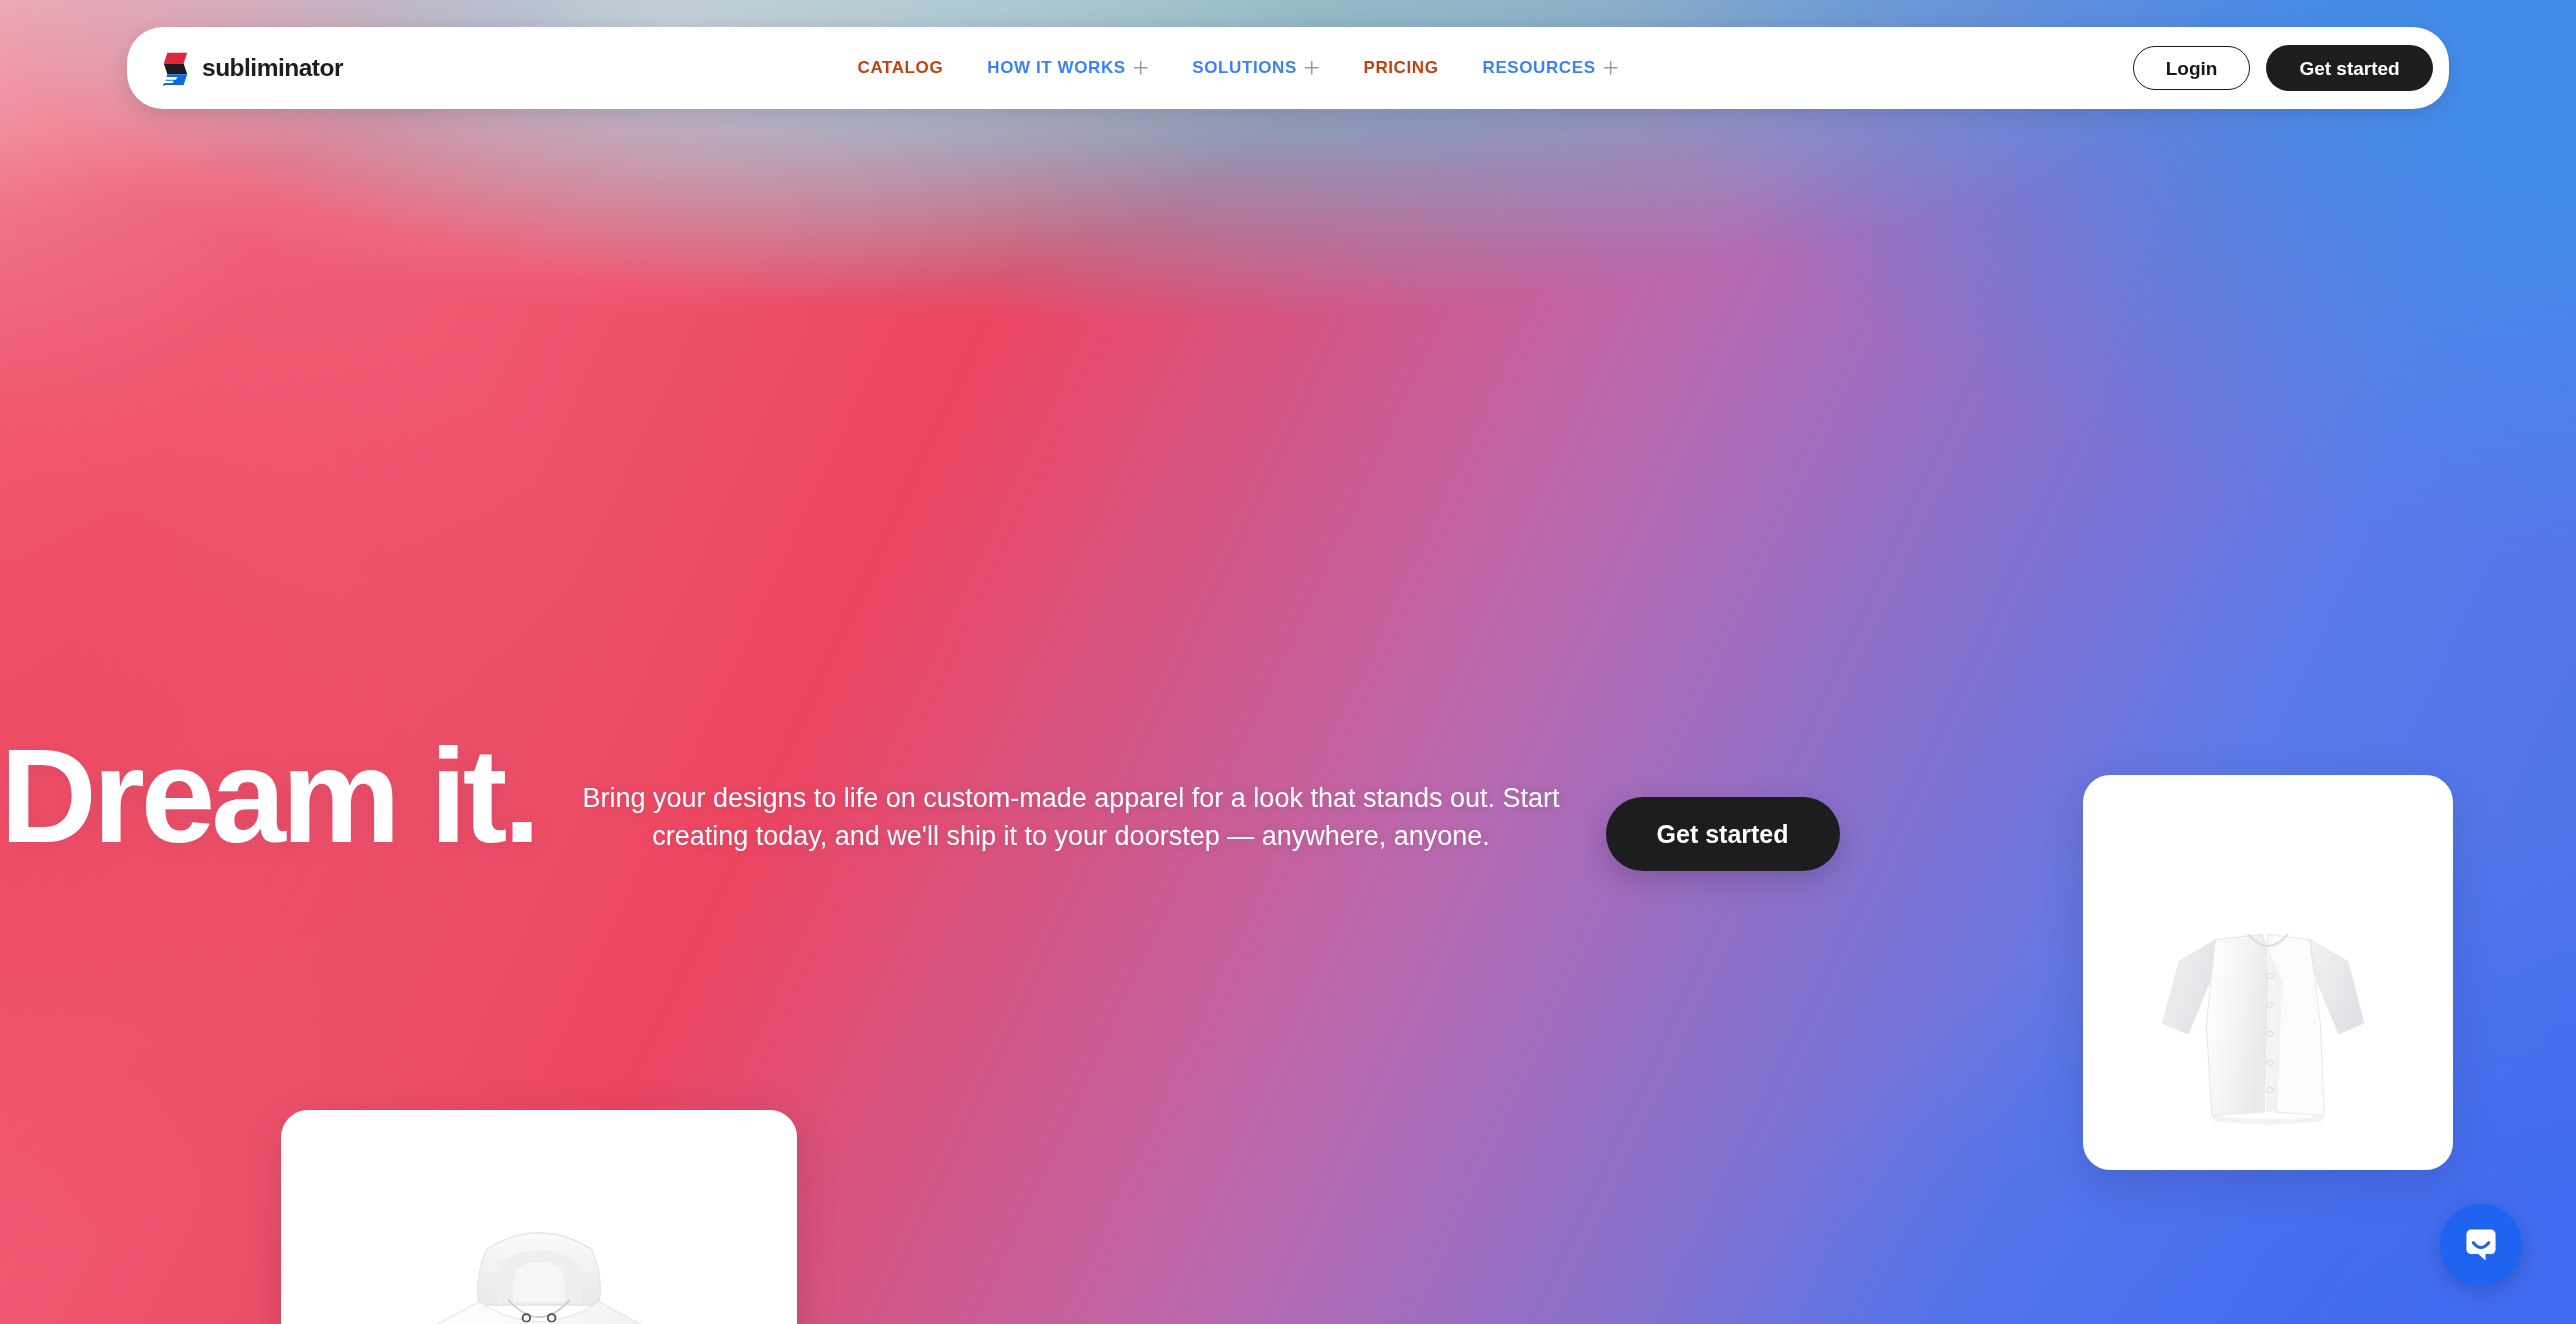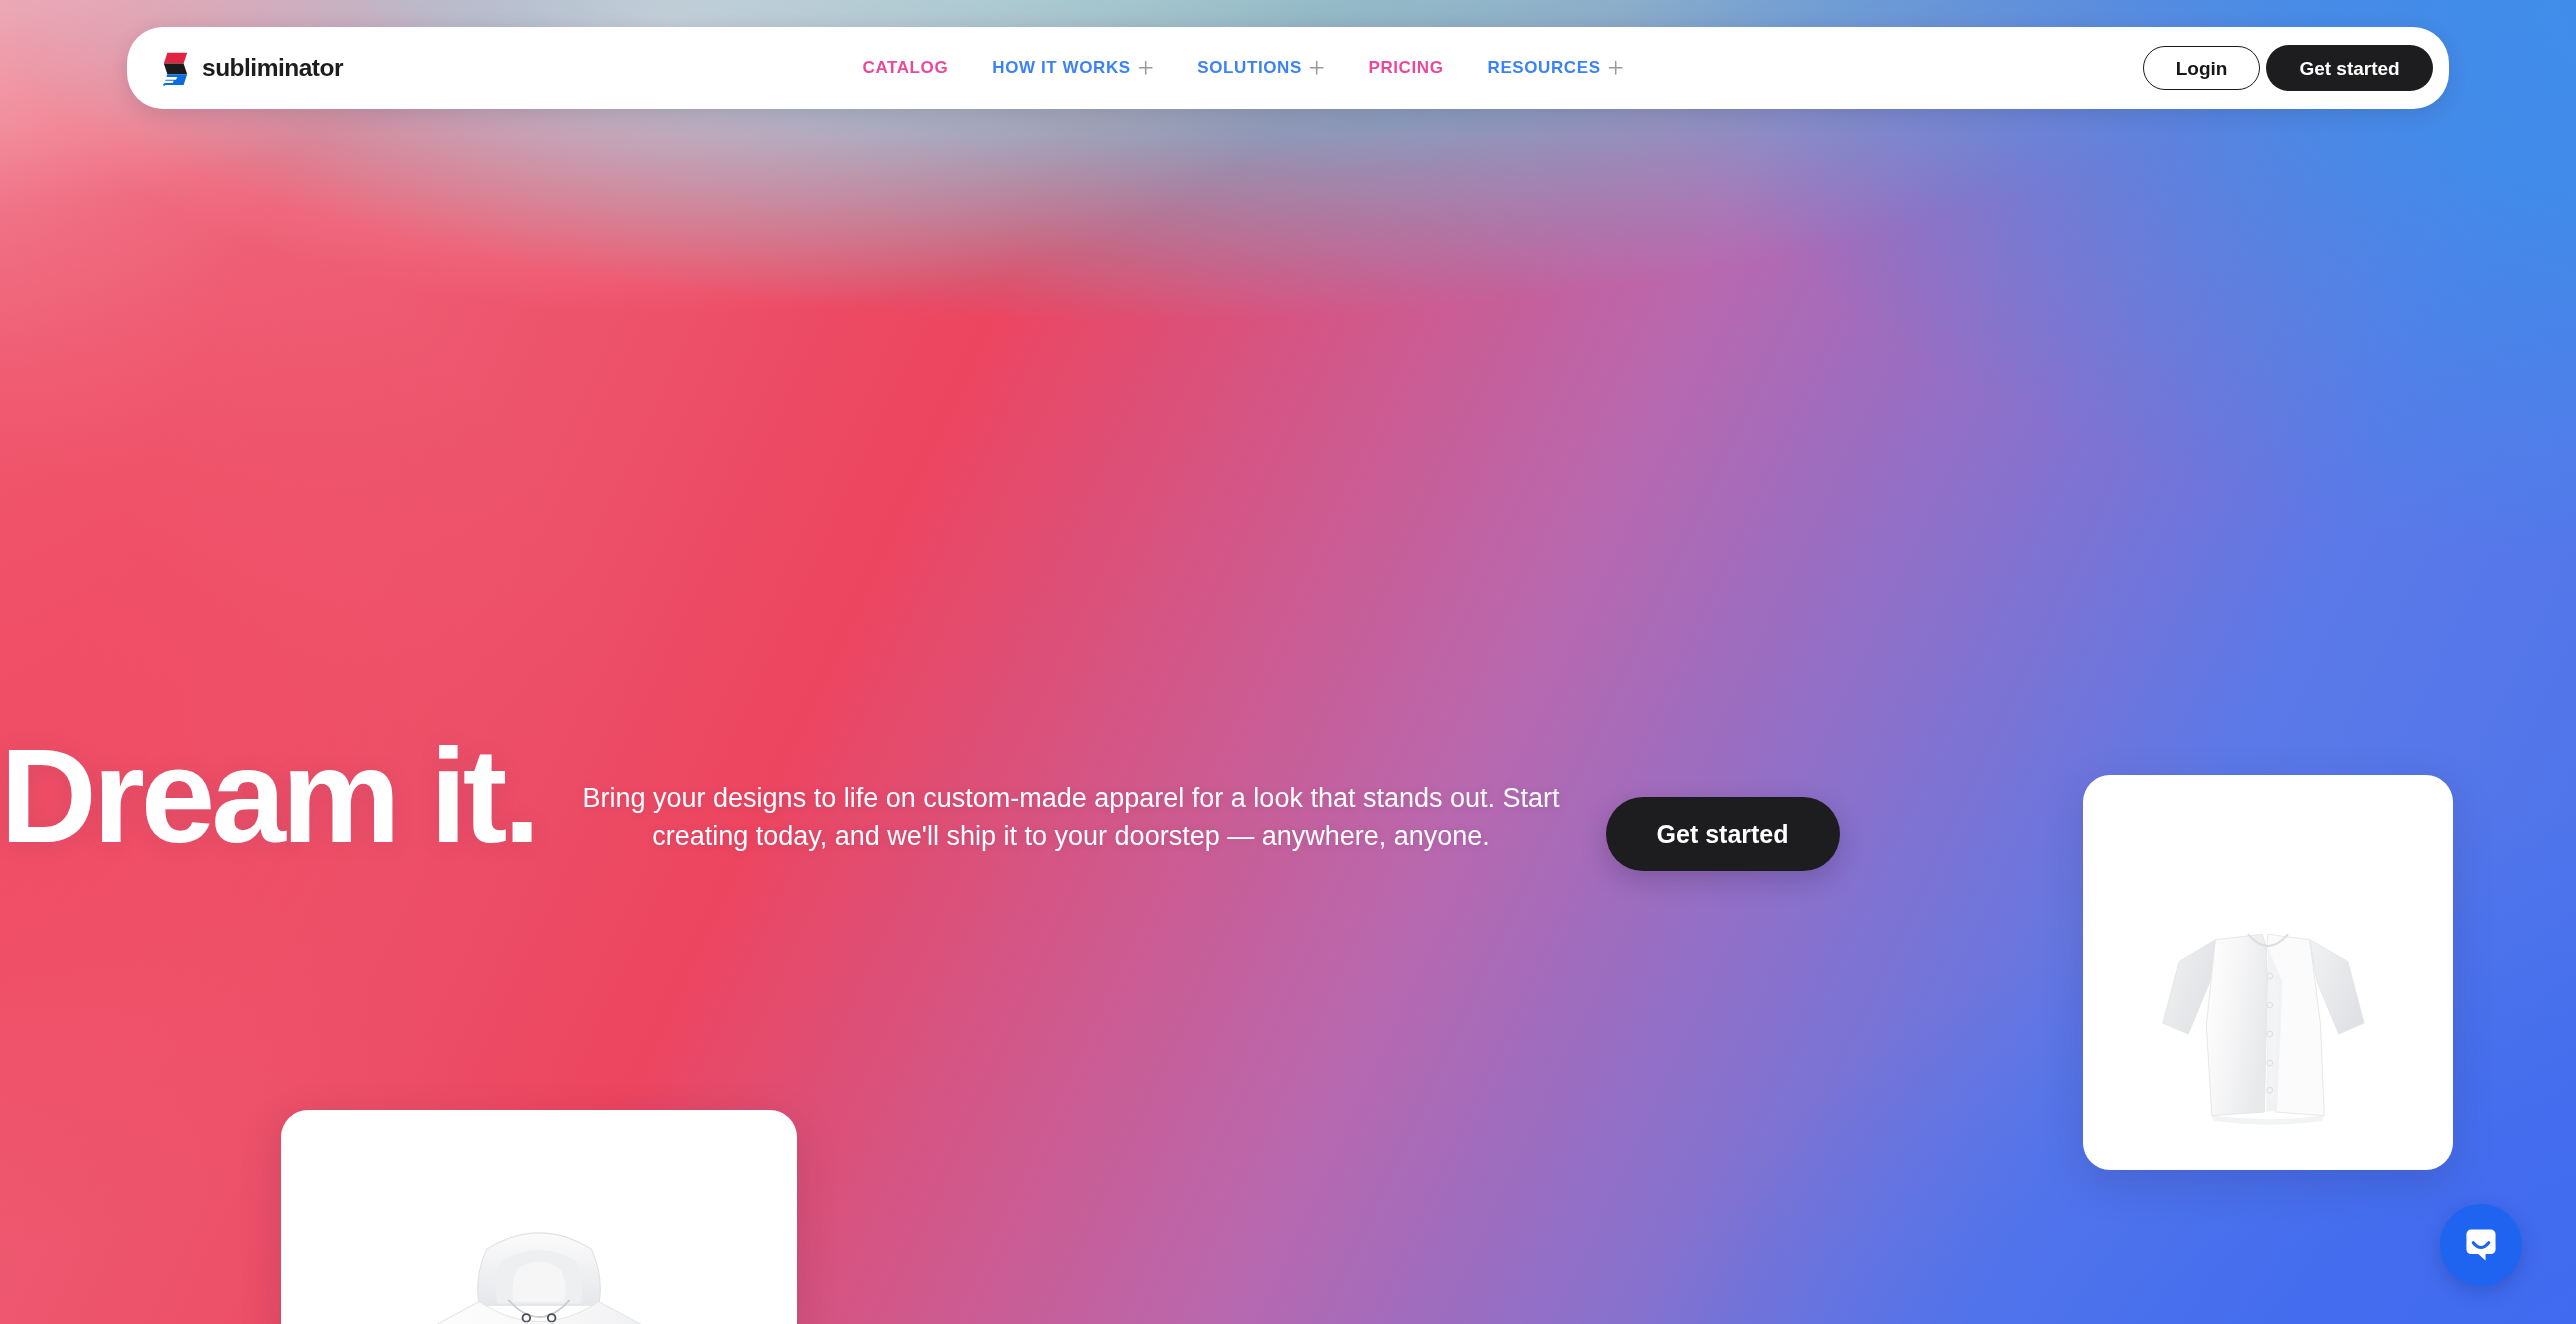--- a/index.html
+++ b/index.html
@@ -87,24 +87,24 @@
     display:flex; align-items:center; justify-content:center;
     gap:0px;
   }
   .navlink {
     display:flex; align-items:center; gap:7.2px;
     padding:0 22px; cursor:pointer;
     font-size:17px; font-weight:700;
     letter-spacing:0.6px; text-transform:uppercase;
     color:#3b82f6; white-space:nowrap;
   }
-  .navlink.soft { color:#ec4899; font-weight:600;text-align:center; }
+  .navlink.soft { color:#c2410c; font-weight:600;text-align:center; }
   .plus-icon { width:15.4px; height:15.4px; display:block; flex:0 0 auto; }
 
-  .navactions { display:flex; align-items:center; gap:6px; flex:0 0 auto; }
+  .navactions { display:flex; align-items:center; gap:16px; flex:0 0 auto; }
   .btn-login {
     background:#fff; color:#17171a;
     border:1.4px solid #1a1a1d; border-radius:27px;
     font-size:19px; font-weight:700;
     padding:11.8px 32px; cursor:pointer;
     font-family:inherit; line-height:1;
   }
   .btn-getstarted-nav {
     background:#1d1d1f; color:#fff; border:none; border-radius:27px;
     font-size:19px; font-weight:700;

